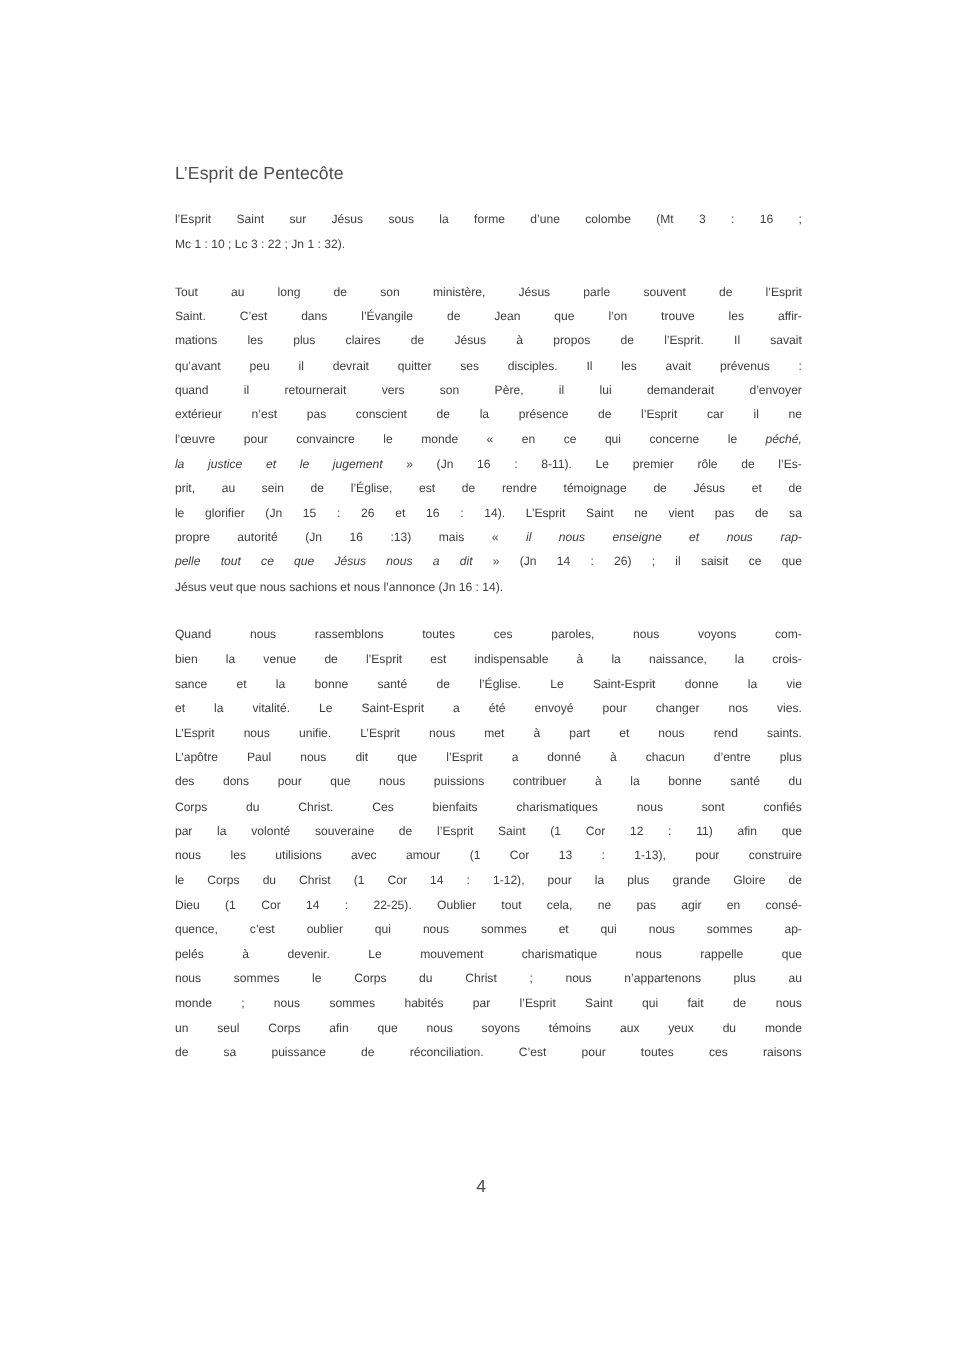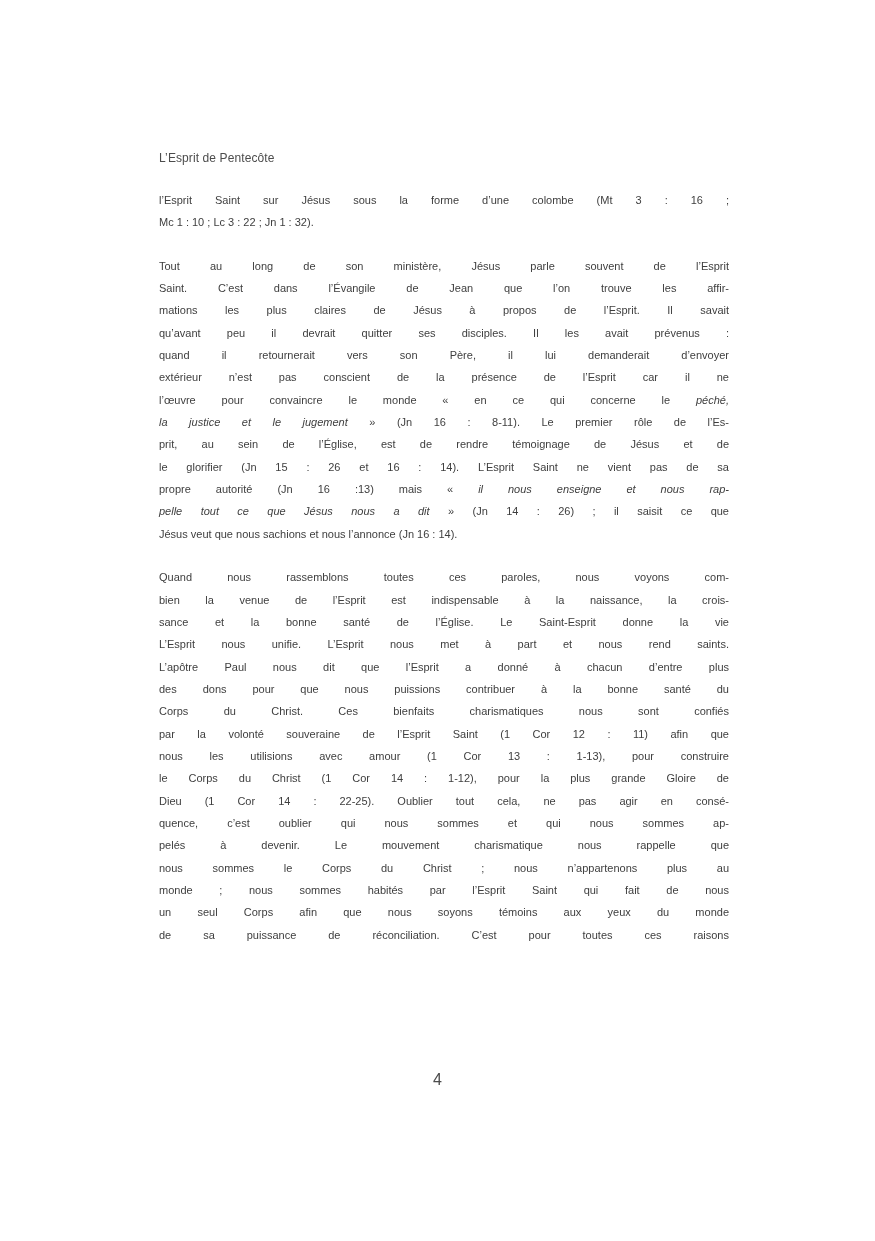--- a/index.html
+++ b/index.html
@@ -16,21 +16,21 @@
   }
   .page {
     position: absolute;
     inset: 0;
     background: #ffffff;
   }
   .running-header {
     position: absolute;
     left: 159px;
     top: 149px;
-    font-size: 12px;
+    font-size: 16px;
     line-height: 19px;
     color: #4c4c4c;
     letter-spacing: 0.1px;
     white-space: nowrap;
   }
   .body-text {
     position: absolute;
     left: 159px;
     top: 189px;
     width: 570px;
@@ -86,20 +86,21 @@
         <div class="line"><span>prit, au sein de l’Église, est de rendre témoignage de Jésus et de</span></div>
         <div class="line"><span>le glorifier (Jn 15 : 26 et 16 : 14). L’Esprit Saint ne vient pas de sa</span></div>
         <div class="line"><span>propre autorité (Jn 16 :13) mais « </span><em>il nous enseigne et nous rap-</em></div>
         <div class="line"><em>pelle tout ce que Jésus nous a dit</em><span> » (Jn 14 : 26) ; il saisit ce que</span></div>
         <div class="line last"><span>Jésus veut que nous sachions et nous l’annonce (Jn 16 : 14).</span></div>
       </div>
       <div class="para">
         <div class="line"><span>Quand nous rassemblons toutes ces paroles, nous voyons com-</span></div>
         <div class="line"><span>bien la venue de l’Esprit est indispensable à la naissance, la crois-</span></div>
         <div class="line"><span>sance et la bonne santé de l’Église. Le Saint-Esprit donne la vie</span></div>
+        <div class="line"><span>et la vitalité. Le Saint-Esprit a été envoyé pour changer nos vies.</span></div>
         <div class="line"><span>L’Esprit nous unifie. L’Esprit nous met à part et nous rend saints.</span></div>
         <div class="line"><span>L’apôtre Paul nous dit que l’Esprit a donné à chacun d’entre plus</span></div>
         <div class="line"><span>des dons pour que nous puissions contribuer à la bonne santé du</span></div>
         <div class="line"><span>Corps du Christ. Ces bienfaits charismatiques nous sont confiés</span></div>
         <div class="line"><span>par la volonté souveraine de l’Esprit Saint (1 Cor 12 : 11) afin que</span></div>
         <div class="line"><span>nous les utilisions avec amour (1 Cor 13 : 1-13), pour construire</span></div>
         <div class="line"><span>le Corps du Christ (1 Cor 14 : 1-12), pour la plus grande Gloire de</span></div>
         <div class="line"><span>Dieu (1 Cor 14 : 22-25). Oublier tout cela, ne pas agir en consé-</span></div>
         <div class="line"><span>quence, c’est oublier qui nous sommes et qui nous sommes ap-</span></div>
         <div class="line"><span>pelés à devenir. Le mouvement charismatique nous rappelle que</span></div>

